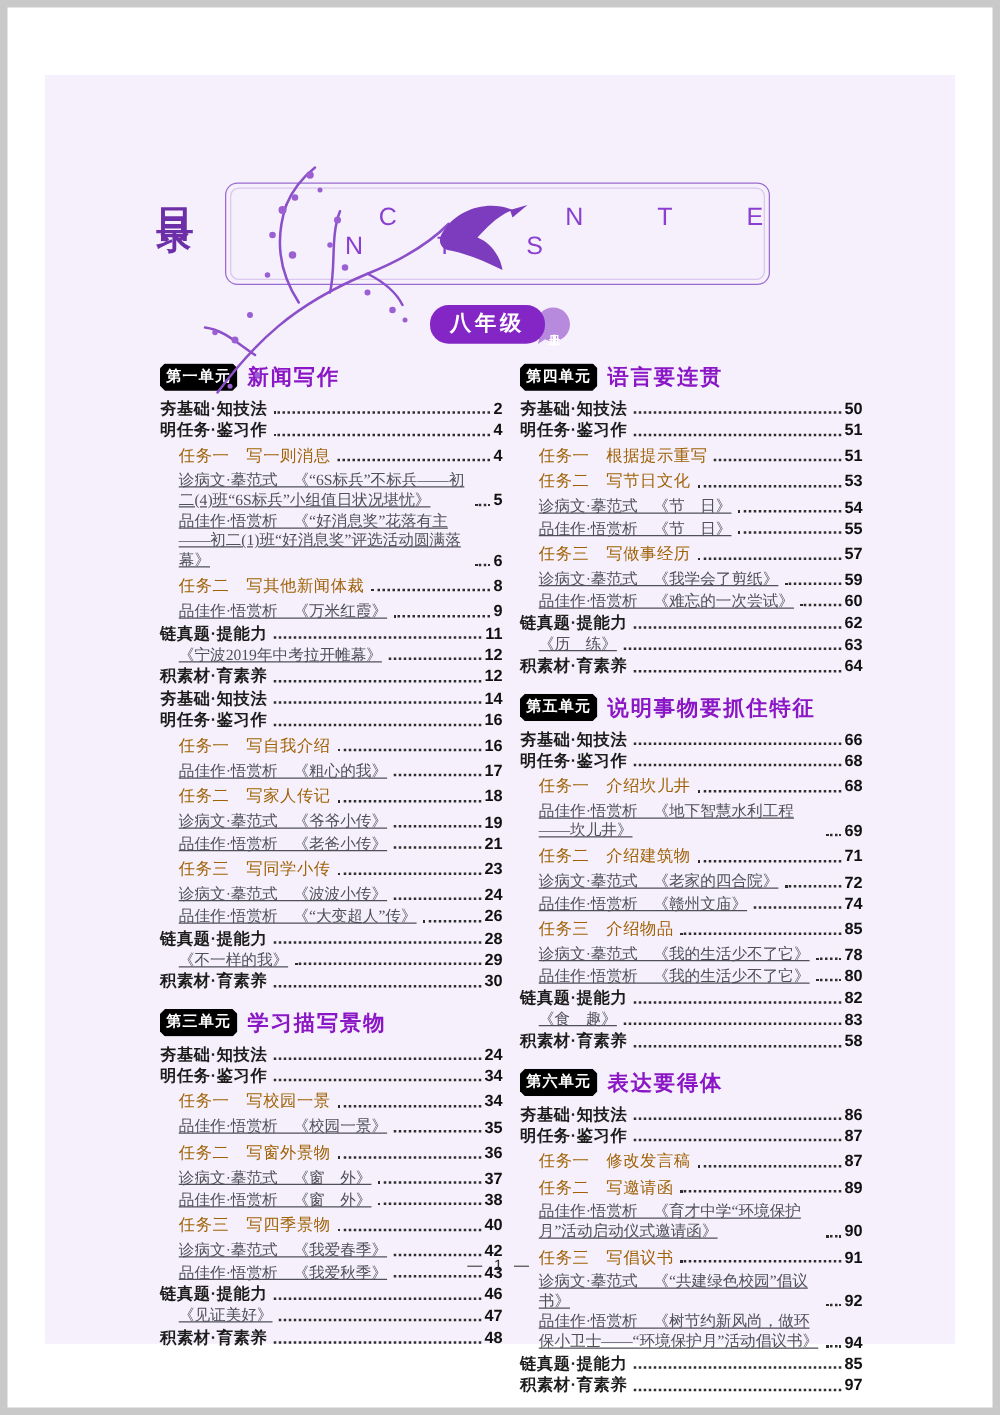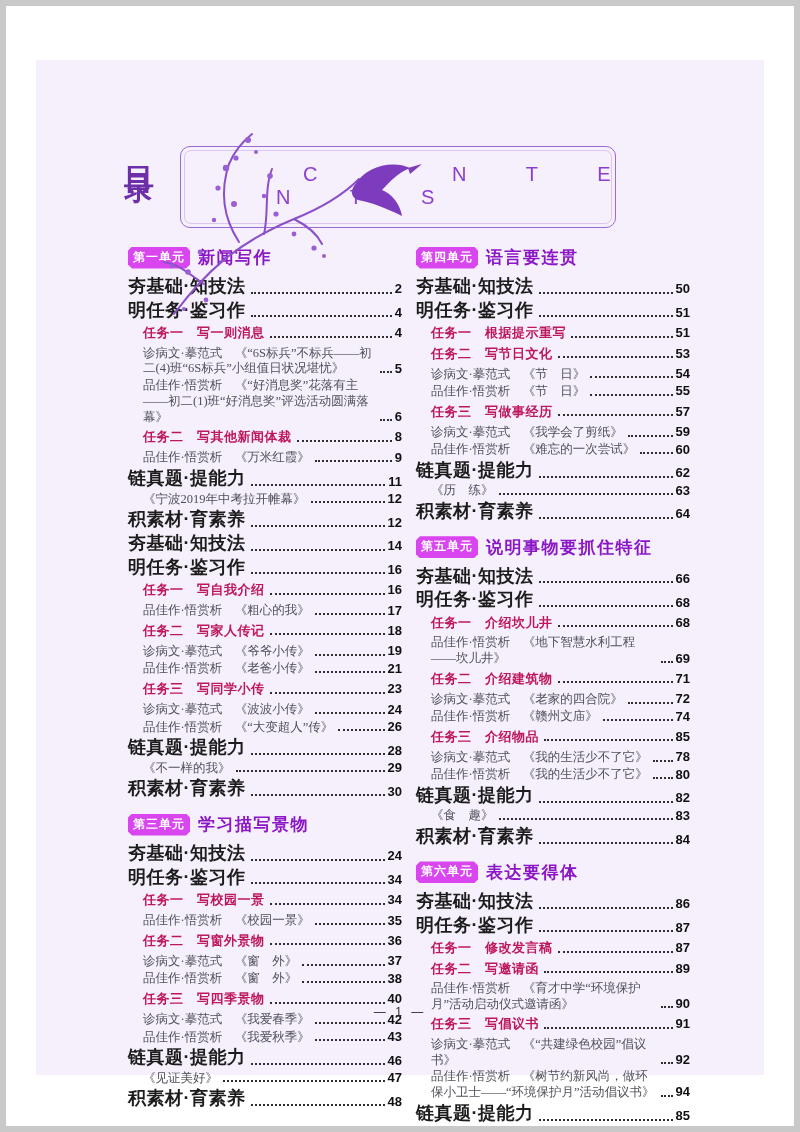--- a/index.html
+++ b/index.html
@@ -49,32 +49,32 @@
   }
   
   .toc{
     display:flex;justify-content:space-between;
     margin-top:16px;padding:0 74px 0 92px;
   }
   .col{width:274px;}
   .sec-head{display:flex;align-items:center;gap:8px;margin:13px 0 6px;}
   .toc-section:first-child .sec-head{margin-top:0;}
   .sec-badge{
-    background:#d946ef;color:#fff;font-size:12px;font-weight:bold;
+    background:#000000;color:#fff;font-size:12px;font-weight:bold;
     padding:2px 5px 3px;letter-spacing:1px;flex:none;
     clip-path:polygon(4px 0,calc(100% - 4px) 0,100% 4px,100% calc(100% - 4px),calc(100% - 4px) 100%,4px 100%,0 calc(100% - 4px),0 4px);
   }
   .sec-title{color:#8a16c6;font-weight:800;font-size:17px;letter-spacing:1.5px;}
   .entry{display:flex;align-items:flex-end;line-height:1.26;margin:1px 0;}
   .etext{flex:0 1 auto;}
-  .e-main .etext{font-weight:bold;color:#1c1c1c;font-size:18px;letter-spacing:.5px;}
+  .e-main .etext{font-weight:bold;color:#1c1c1c;font-size:13px;letter-spacing:.5px;}
   .e-task{padding-left:15px;margin-top:4px;margin-bottom:4px;}
-  .e-task .etext{color:#be185d;font-weight:bold;font-size:13px;letter-spacing:.5px;}
+  .e-task .etext{color:#a16207;font-weight:normal;font-size:13px;letter-spacing:.5px;}
   .e-sub{padding-left:15px;}
-  .e-sub .etext{color:#50505a;font-size:12.5px;font-family:"Liberation Serif",serif;}
+  .e-sub .etext{color:#50505a;font-size:12.5px;font-family:"Liberation Serif",serif;text-decoration:underline;}
   .dots{flex:1 0 12px;border-bottom:2px dotted #2e2e2e;margin:0 3px 4px 5px;}
   .pnum{font-weight:bold;color:#101010;font-size:13px;flex:none;}
   
   .footer{
     position:absolute;bottom:56px;left:0;right:0;text-align:center;
     font-size:12px;color:#2a2a2a;letter-spacing:3px;
   }
 </style>
 </head>
 <body>
@@ -118,20 +118,26 @@
       <g>
         <path d="M210 62 C 222 42, 248 36, 266 44 C 252 50, 246 58, 238 66 C 248 70, 256 80, 258 92 C 242 84, 226 78, 214 76 C 208 74, 206 68, 210 62 Z" fill="#7d3bbd"></path>
         <path d="M264 44 L 278 40 L 266 50 Z" fill="#7d3bbd"></path>
       </g>
     </svg>
 
     <div class="contents-frame"></div>
     <div class="contents-text">C O N T E N T S</div>
   </div>
 
+  <div class="grade-row">
+    <span class="grade-badge">
+      <span class="grade-pill">八年级</span>
+      <span class="vol-bubble">上册</span>
+    </span>
+  </div>
 
   <div class="toc">
     <div class="col">
         <div class="toc-section">
           <div class="sec-head">
             <span class="sec-badge">第一单元</span>
             <span class="sec-title">新闻写作</span>
           </div>
           <div class="entry e-main">
             <span class="etext">夯基础·知技法</span>
@@ -451,21 +457,21 @@
             <span class="pnum">82</span>
           </div>
           <div class="entry e-sub">
             <span class="etext">《食　趣》</span>
             <span class="dots"></span>
             <span class="pnum">83</span>
           </div>
           <div class="entry e-main">
             <span class="etext">积素材·育素养</span>
             <span class="dots"></span>
-            <span class="pnum">84</span>
+            <span class="pnum">58</span>
           </div>
         </div>
         <div class="toc-section">
           <div class="sec-head">
             <span class="sec-badge">第六单元</span>
             <span class="sec-title">表达要得体</span>
           </div>
           <div class="entry e-main">
             <span class="etext">夯基础·知技法</span>
             <span class="dots"></span>

